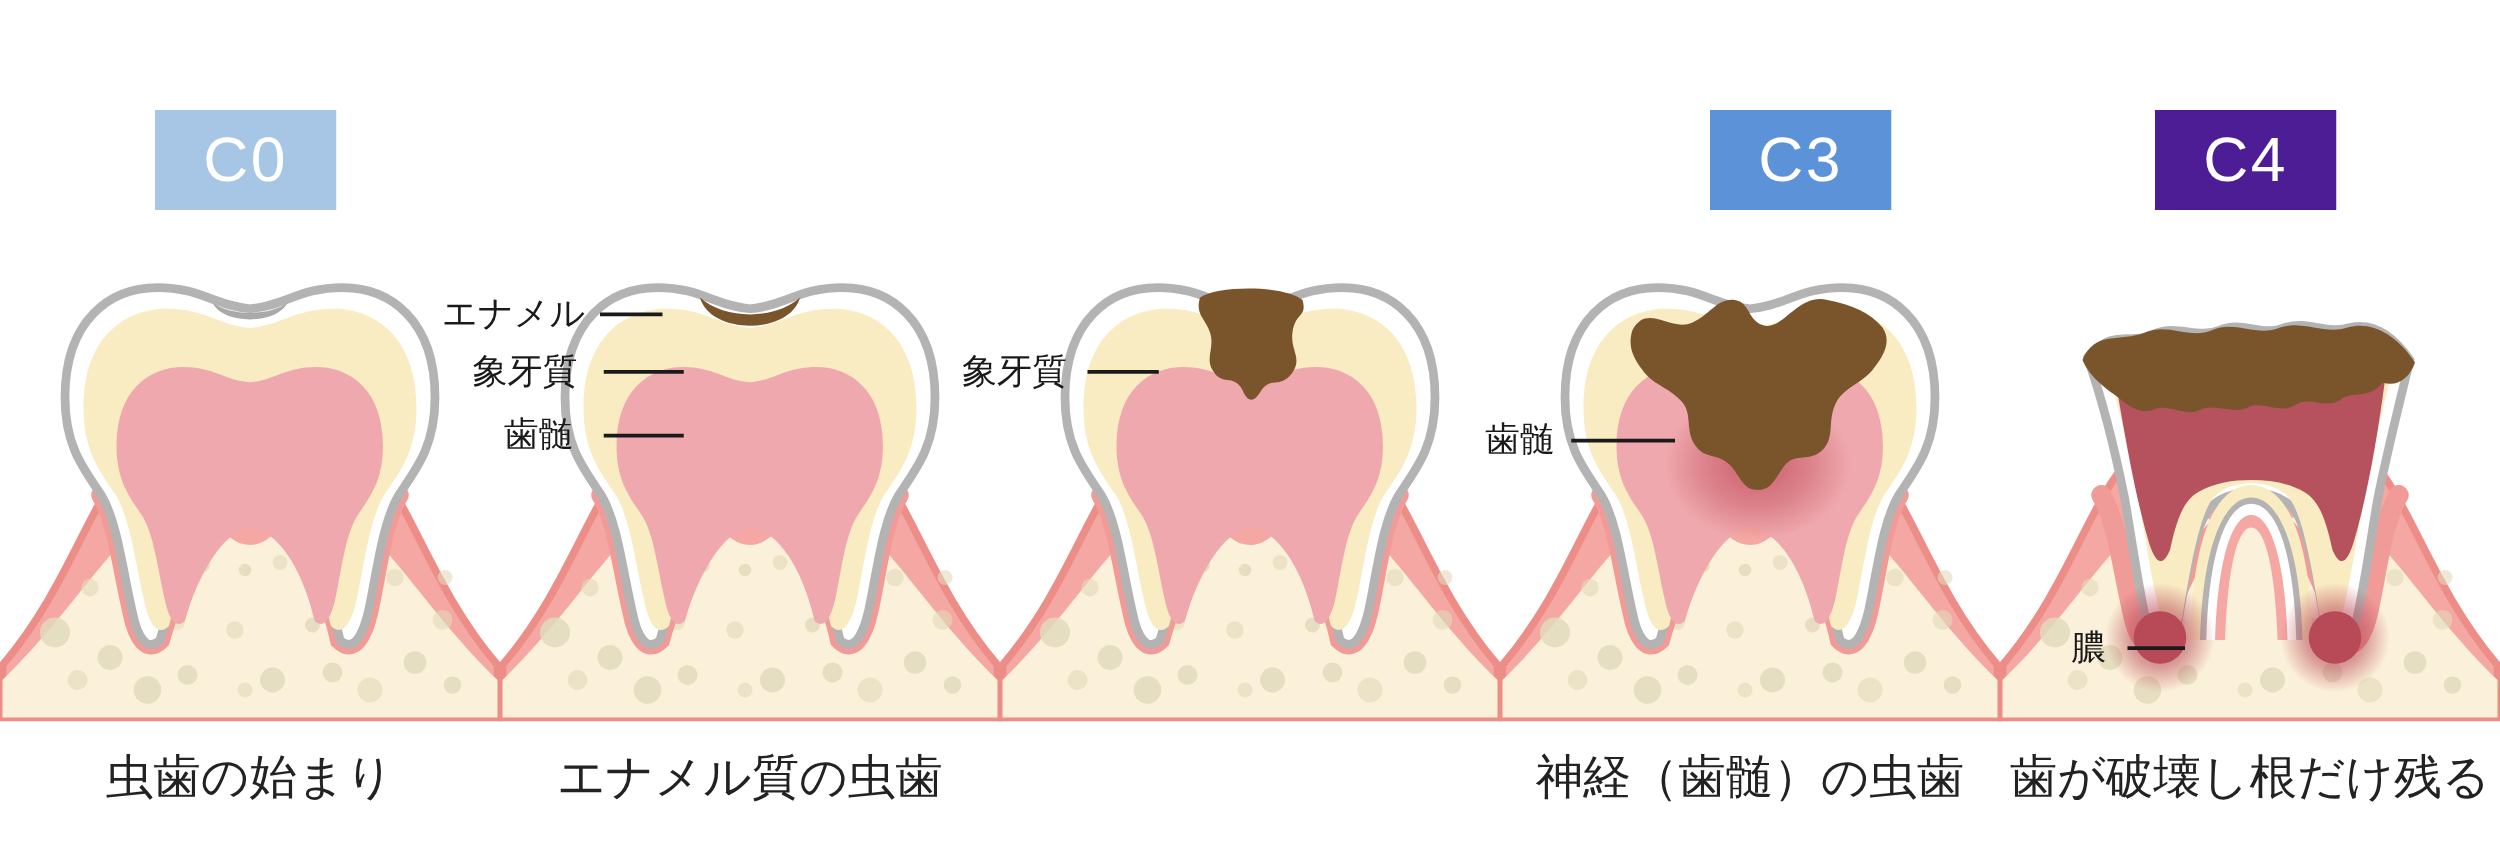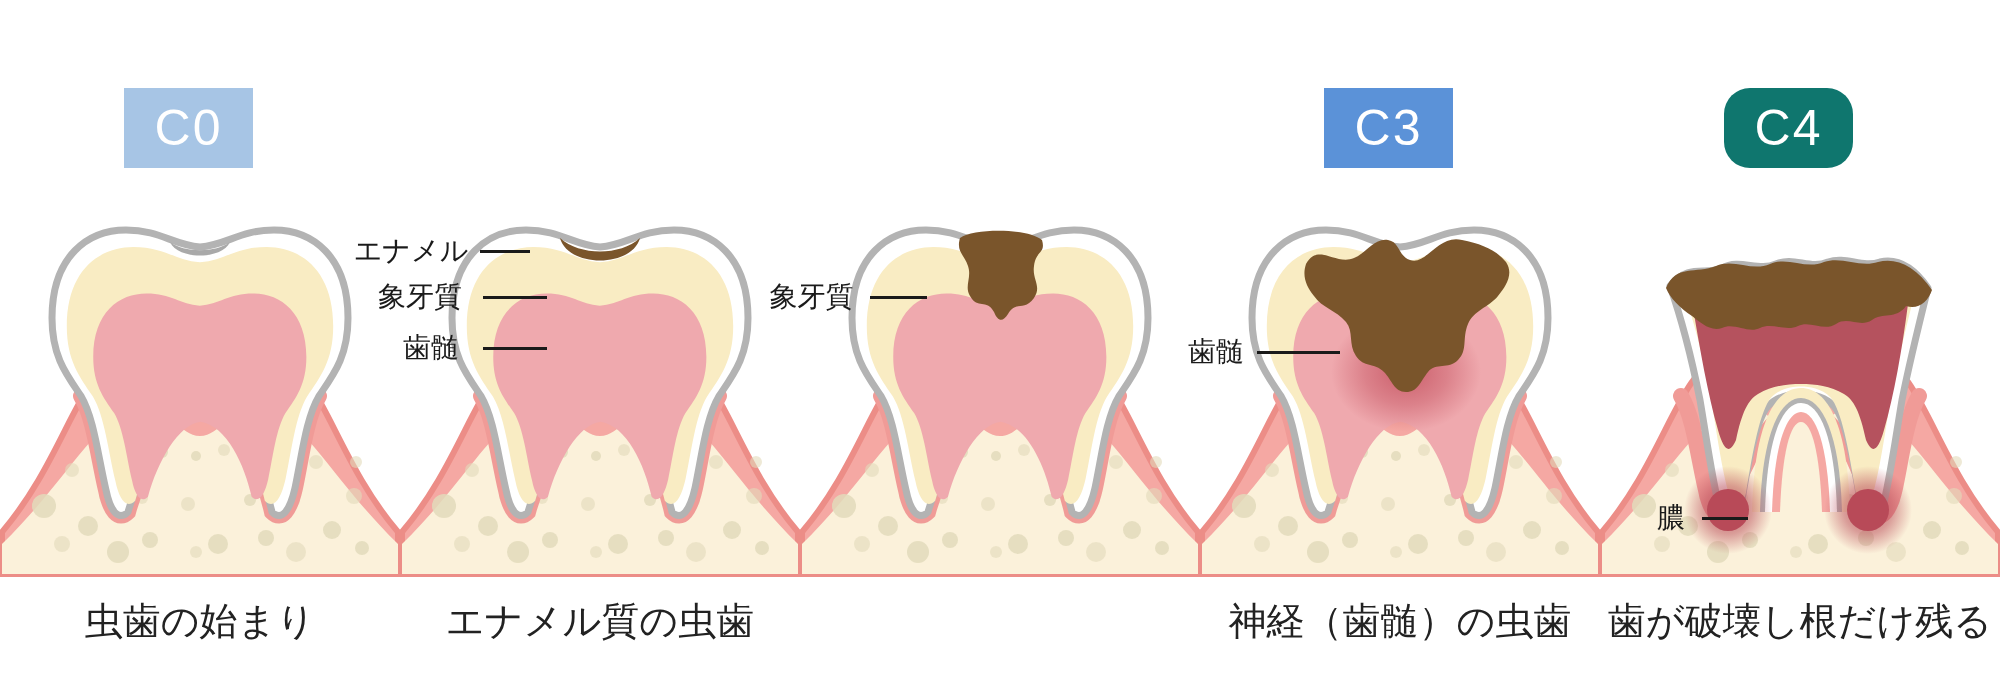--- a/index.html
+++ b/index.html
@@ -3,21 +3,21 @@
 <meta charset="utf-8">
 <style>
   html,body{margin:0;padding:0;}
   body{
     width:2000px;height:692px;position:relative;overflow:hidden;
     background:var(--c-background,#fff);
     font-family:"Liberation Sans","DejaVu Sans",sans-serif;
   }
   .panel{position:absolute;top:0;width:380px;height:692px;}
   .badge{
-    position:absolute;top:88px;left:114px;width:129px;height:80px;
+    position:absolute;top:88px;left:114px;width:145px;height:80px;
     display:flex;align-items:center;justify-content:center;
     color:var(--c-badge-text,#fff);font-size:50px;font-weight:500;letter-spacing:2px;
   }
   .caption{
     position:absolute;top:596px;left:-12px;width:404px;text-align:center;
     font-size:38px;font-weight:500;color:var(--c-caption-text,#222);white-space:nowrap;
   }
   .tooth-svg{position:absolute;top:200px;left:0;width:380px;height:372px;overflow:visible;}
   .anno-label{
     position:absolute;font-size:28px;font-weight:500;color:var(--c-label-text,#111);
@@ -162,21 +162,21 @@
     <path class="l-enamel" d="M42,118 C42,56 78,30 116,30 C150,30 163,45 190,47 C217,45 230,30 264,30 C302,30 338,56 338,118 C338,156 324,174 309,196 C296,218 292,255 285,288 C280,310 272,322 262,312 C252,268 228,214 191,208 C160,212 132,262 118,312 C108,322 100,310 96,290 C88,256 84,218 71,196 C56,174 42,156 42,118 Z"></path>
     <path class="l-dentin" transform="translate(19,20) scale(0.9)" d="M42,118 C42,56 78,30 116,30 C150,30 163,45 190,47 C217,45 230,30 264,30 C302,30 338,56 338,118 C338,156 324,174 309,196 C296,218 292,255 285,288 C280,310 272,322 262,312 C252,268 228,214 191,208 C160,212 132,262 118,312 C108,322 100,310 96,290 C88,256 84,218 71,196 C56,174 42,156 42,118 Z"></path>
     <path class="l-pulp" transform="translate(53,72) scale(0.72)" d="M42,118 C42,56 78,30 116,30 C150,30 163,45 190,47 C217,45 230,30 264,30 C302,30 338,56 338,118 C338,156 324,174 309,196 C296,218 292,255 285,288 C280,310 272,322 262,312 C252,268 228,214 191,208 C160,212 132,262 118,312 C108,322 100,310 96,290 C88,256 84,218 71,196 C56,174 42,156 42,118 Z"></path>
     <path class="l-cavity" d="M150,38 C164,28 218,28 232,40 C236,54 226,50 224,66 C222,80 232,86 224,98 C214,112 206,100 198,114 C193,122 188,122 184,112 C176,98 168,110 160,96 C154,86 162,78 158,66 C154,54 146,52 150,38 Z"></path>
   </svg>
   <div class="anno-label" style="left:-50px;width:103px;top:280px">象牙質</div>
   <div class="anno-line" style="left:60px;width:57px;top:296px"></div>
 </section>
 
 <section class="panel" style="left:1210px">
-  <div class="badge" style="background: rgb(91, 146, 216);">
+  <div class="badge" style="background: rgb(91, 146, 216); margin-left: 44px;">
     <span>C3</span>
   </div>
   <svg class="tooth-svg" viewBox="0 0 380 372">
     <defs>
       <radialGradient id="g-inflamed">
         <stop offset="0%" style="stop-color:var(--c-inflamed)" stop-opacity="0.85"></stop>
         <stop offset="55%" style="stop-color:var(--c-inflamed)" stop-opacity="0.45"></stop>
         <stop offset="100%" style="stop-color:var(--c-inflamed)" stop-opacity="0"></stop>
       </radialGradient>
     </defs>
@@ -214,21 +214,21 @@
     <path class="l-pulp" transform="translate(53,72) scale(0.72)" d="M42,118 C42,56 78,30 116,30 C150,30 163,45 190,47 C217,45 230,30 264,30 C302,30 338,56 338,118 C338,156 324,174 309,196 C296,218 292,255 285,288 C280,310 272,322 262,312 C252,268 228,214 191,208 C160,212 132,262 118,312 C108,322 100,310 96,290 C88,256 84,218 71,196 C56,174 42,156 42,118 Z"></path>
     <ellipse cx="196" cy="172" rx="75" ry="60" fill="url(#g-inflamed)"></ellipse>
     <path class="l-cavity" d="M96,64 C108,42 126,66 144,58 C158,52 164,38 178,40 C190,42 188,56 200,60 C216,66 228,34 252,40 C272,44 286,50 296,62 C304,74 296,86 288,96 C278,108 264,110 258,124 C252,138 258,150 248,160 C238,170 226,162 218,172 C210,182 208,192 196,192 C184,192 182,180 174,172 C164,162 154,168 146,156 C138,144 144,132 136,122 C126,110 112,108 104,96 C96,86 92,76 96,64 Z"></path>
   </svg>
   <div class="anno-label" style="left:-30px;width:72px;top:335px">歯髄</div>
   <div class="anno-line" style="left:47px;width:83px;top:351px"></div>
   <div class="caption">神経（歯髄）の虫歯</div>
 </section>
 
 <section class="panel" style="left:1610px">
-  <div class="badge" style="background: #0f766e; border-radius: 26px;">
+  <div class="badge" style="background: #4c1d95;">
     <span>C4</span>
   </div>
   <svg class="tooth-svg" viewBox="0 0 380 372">
     <defs>
       <radialGradient id="g-abscess">
         <stop offset="0%" style="stop-color:var(--c-abscess)" stop-opacity="0.9"></stop>
         <stop offset="55%" style="stop-color:var(--c-abscess)" stop-opacity="0.5"></stop>
         <stop offset="100%" style="stop-color:var(--c-abscess)" stop-opacity="0"></stop>
       </radialGradient>
     </defs>

